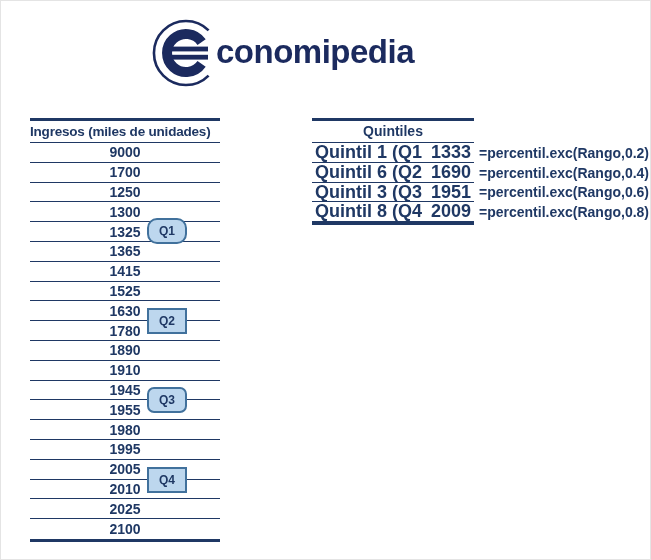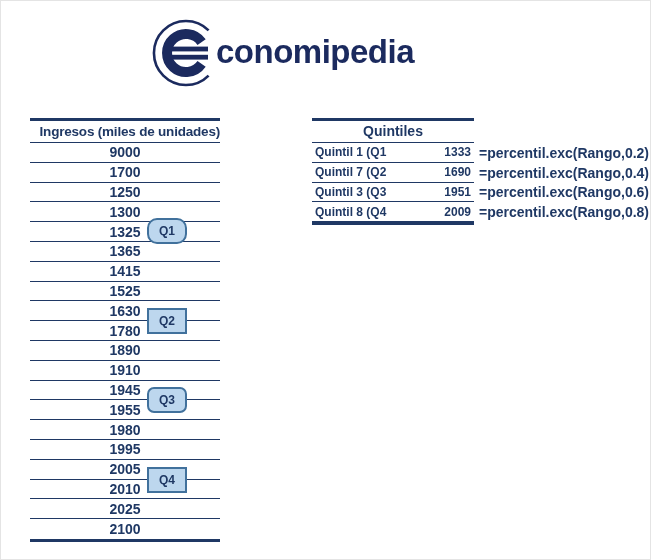--- a/index.html
+++ b/index.html
@@ -27,21 +27,21 @@
   
   .ingresos-table {
     position:absolute; left:29px; top:117px; width:190px;
     border-top:3px solid var(--navy,#1F3864);
     border-bottom:3px solid var(--navy,#1F3864);
     box-sizing:content-box;
   }
   .it-header {
     height:21px; line-height:21px;
     border-bottom:1px solid var(--navy,#1F3864);
-    text-align:right; font-weight:700; font-size:13.5px; letter-spacing:-0.2px;
+    text-align:left; font-weight:700; font-size:13.5px; letter-spacing:-0.2px;
     white-space:nowrap;
   }
   .it-row {
     height:19.8px; box-sizing:border-box;
     border-bottom:1px solid var(--navy,#1F3864);
     display:flex; align-items:center; justify-content:center;
     font-size:14px; font-weight:600;
   }
   .it-row:last-child { border-bottom:none; }
 
@@ -65,21 +65,21 @@
   }
   .q-header {
     height:21px; line-height:21px;
     border-bottom:1px solid var(--navy,#1F3864);
     text-align:center; font-weight:700; font-size:14px;
   }
   .q-row {
     height:19.8px; box-sizing:border-box;
     border-bottom:1px solid var(--navy,#1F3864);
     display:flex; align-items:center; justify-content:space-between;
-    font-size:12px; font-weight:600;
+    font-size:18px; font-weight:600;
   }
   .q-row:last-child { border-bottom:1px solid var(--navy,#1F3864); height:19.8px; }
   .q-label { padding-left:3px; white-space:nowrap; }
   .q-value { padding-right:3px; }
   .q-formulas { position:absolute; left:167px; top:25px; }
   .q-formula {
     height:19.8px; display:flex; align-items:center;
     font-size:14px; font-weight:600; white-space:nowrap;
   }
 </style>
@@ -184,21 +184,21 @@
 
   <div class="quintiles-area">
     <div class="q-table">
       <div class="q-header">Quintiles</div>
       <div id="quintiles-rows">
           <div class="q-row">
             <span class="q-label">Quintil 1 (Q1</span>
             <span class="q-value">1333</span>
           </div>
           <div class="q-row">
-            <span class="q-label">Quintil 7 (Q2</span>
+            <span class="q-label">Quintil 6 (Q2</span>
             <span class="q-value">1690</span>
           </div>
           <div class="q-row">
             <span class="q-label">Quintil 3 (Q3</span>
             <span class="q-value">1951</span>
           </div>
           <div class="q-row">
             <span class="q-label">Quintil 8 (Q4</span>
             <span class="q-value">2009</span>
           </div>

